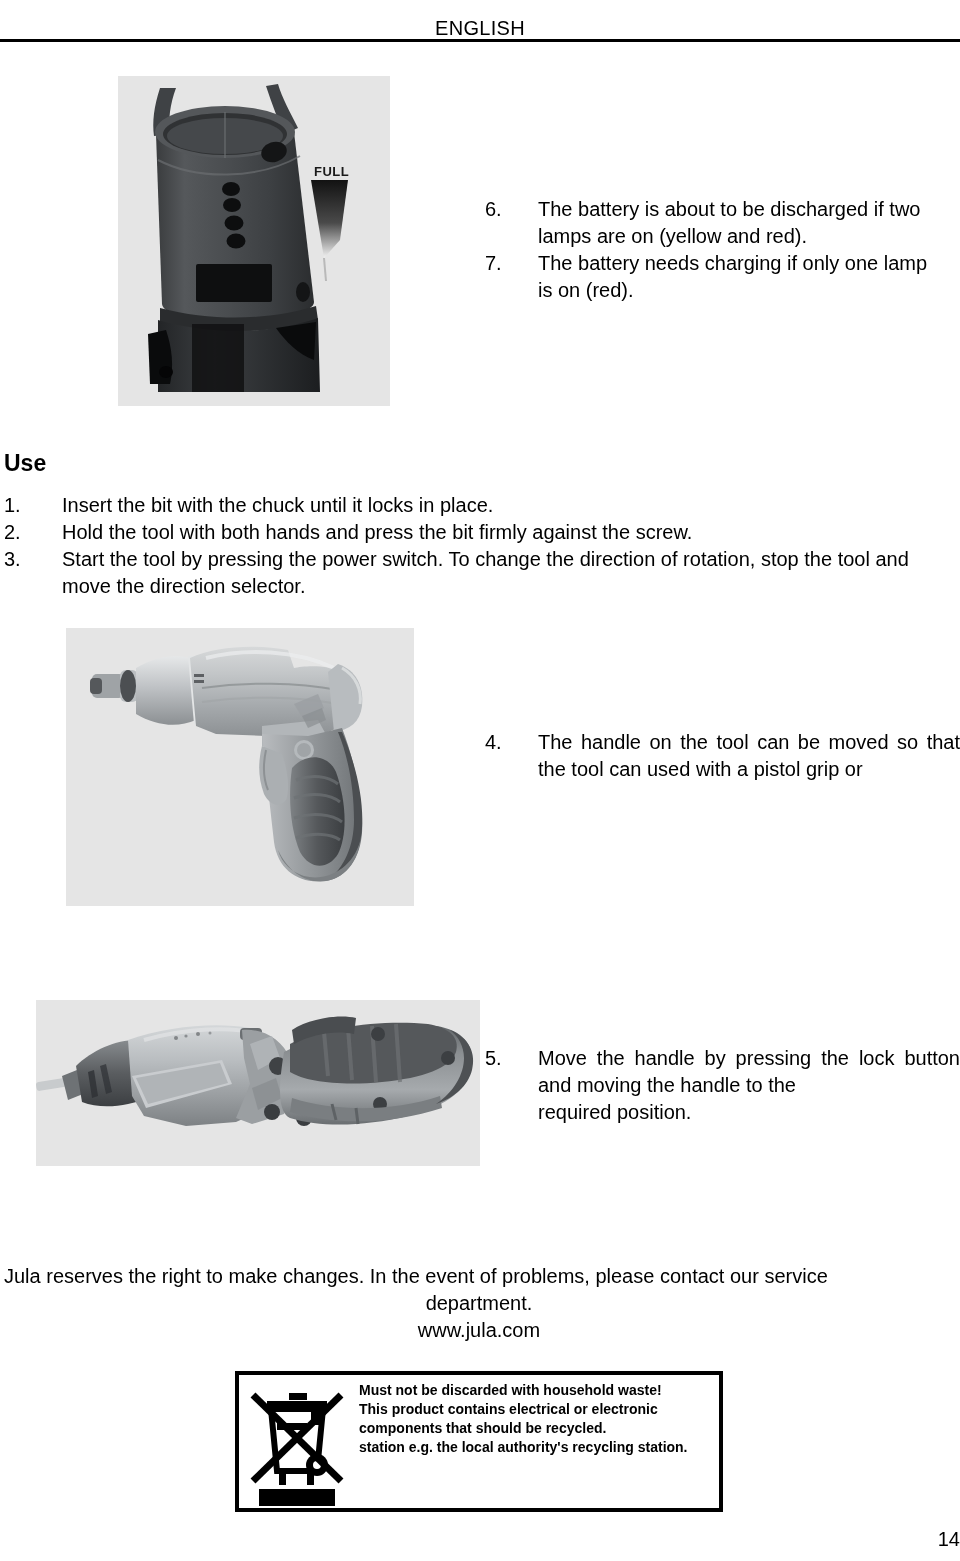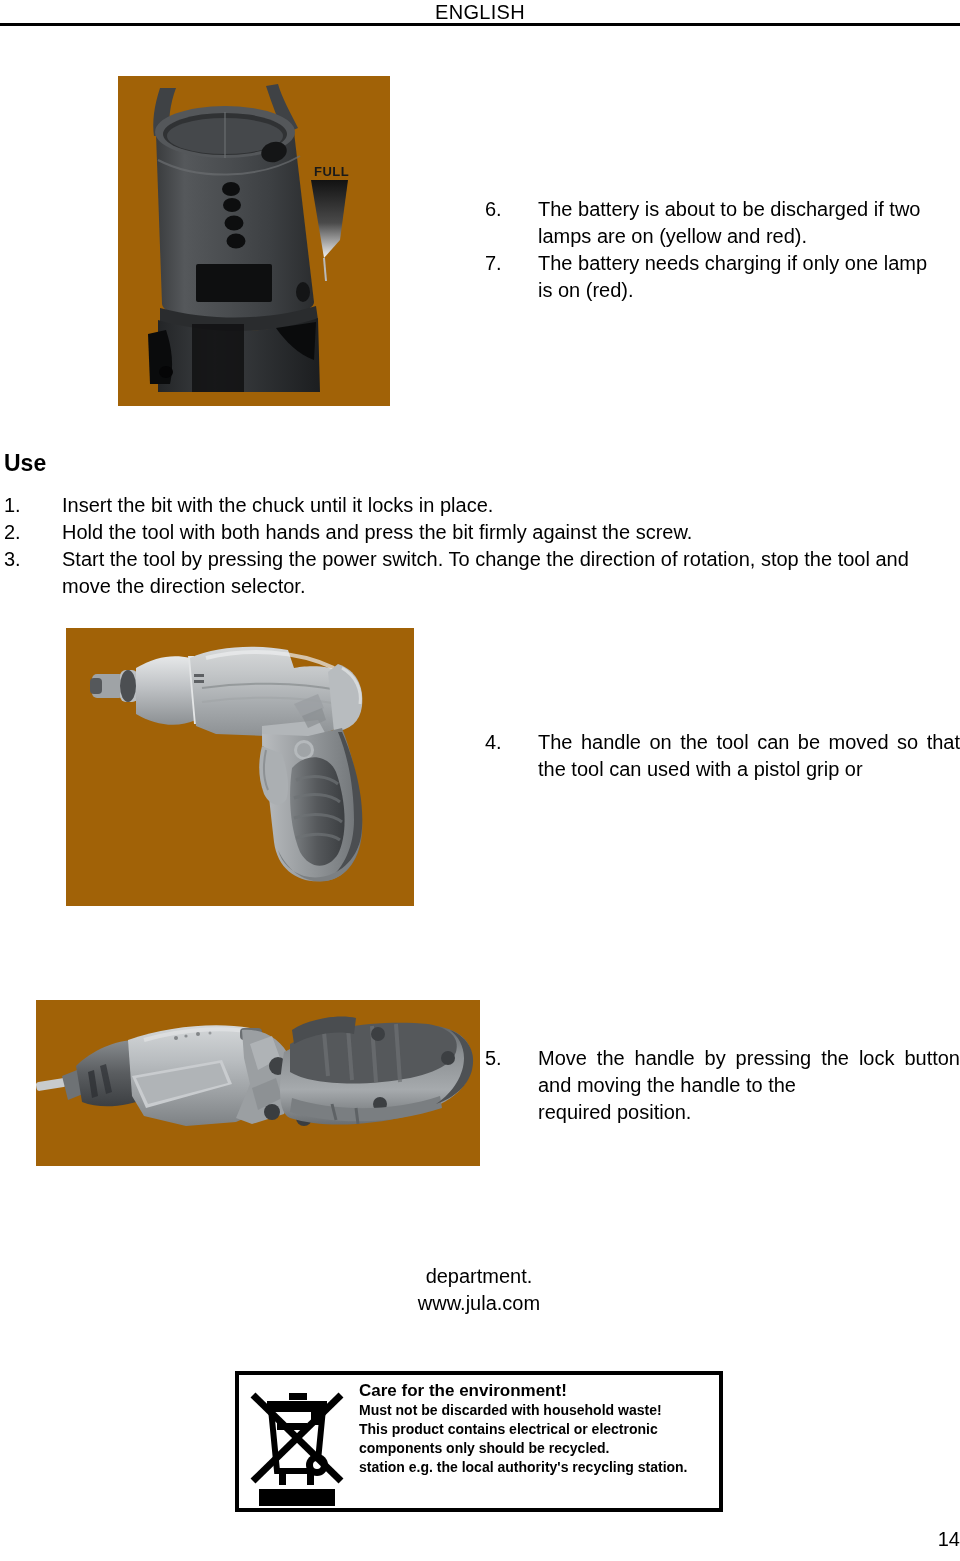--- a/index.html
+++ b/index.html
@@ -13,21 +13,21 @@
     position: relative;
     font-family: "Liberation Sans", sans-serif;
     color: #000000;
     overflow: hidden;
   }
 
   
   #page-header {
     position: absolute;
     left: 0;
-    top: 0;
+    top: 16px;
     width: 960px;
     height: 26px;
   }
   #header-title {
     position: absolute;
     left: 0;
     top: 0;
     width: 960px;
     text-align: center;
     font-size: 20px;
@@ -91,21 +91,21 @@
     left: 4px;
     top: 492px;
     width: 950px;
   }
   #use-list .li-num { width: 58px; }
   #use-list .li-text { text-align: left; }
 
   
   .photo {
     position: absolute;
-    background: #a16207;
+    background: #e5e5e5;
   }
 
   
   #photo-battery-indicator {
     left: 118px;
     top: 76px;
     width: 272px;
     height: 330px;
   }
   #photo-battery-indicator svg { display: block; }
@@ -476,20 +476,21 @@
     <div class="li-num">5.</div>
     <div class="li-text">
       <span>Move the handle by pressing the lock</span>
       <span>button and moving the handle to the</span>
       <span class="lastline">required position.</span>
     </div>
   </div>
 </div>
 
 <div id="footer-note">
+  <div class="just">Jula reserves the right to make changes. In the event of problems, please contact our service</div>
   <div class="plain">department.</div>
   <div class="plain">www.jula.com</div>
 </div>
 
 <div id="environment-box">
   <div id="wee-symbol">
     <svg width="106" height="133" viewBox="0 0 106 133" xmlns="http://www.w3.org/2000/svg">
 
       <path d="M26 34 L78 34 L72 96 L32 96 Z" fill="none" stroke="#000000" stroke-width="6"></path>
 
@@ -507,21 +508,20 @@
       <circle cx="72" cy="90" r="11" fill="#000000"></circle>
       <circle cx="72" cy="90" r="4" fill="#ffffff"></circle>
 
       <path d="M8 20 L96 106" stroke="#000000" stroke-width="7" fill="none"></path>
       <path d="M96 20 L8 106" stroke="#000000" stroke-width="7" fill="none"></path>
 
       <rect x="14" y="114" width="76" height="17" fill="#000000"></rect>
     </svg>
   </div>
   <div id="environment-text">
-    <div id="environment-title">Care for the environment!</div>
     <div class="env-line">Must not be discarded with household waste!</div>
     <div class="env-line">This product contains electrical or electronic</div>
-    <div class="env-line">components only should be recycled.</div>
+    <div class="env-line">components that should be recycled.</div>
     <div class="env-line">station e.g. the local authority's recycling station.</div>
   </div>
 </div>
 
 <div id="page-number">14</div>
 
 </body></html>

